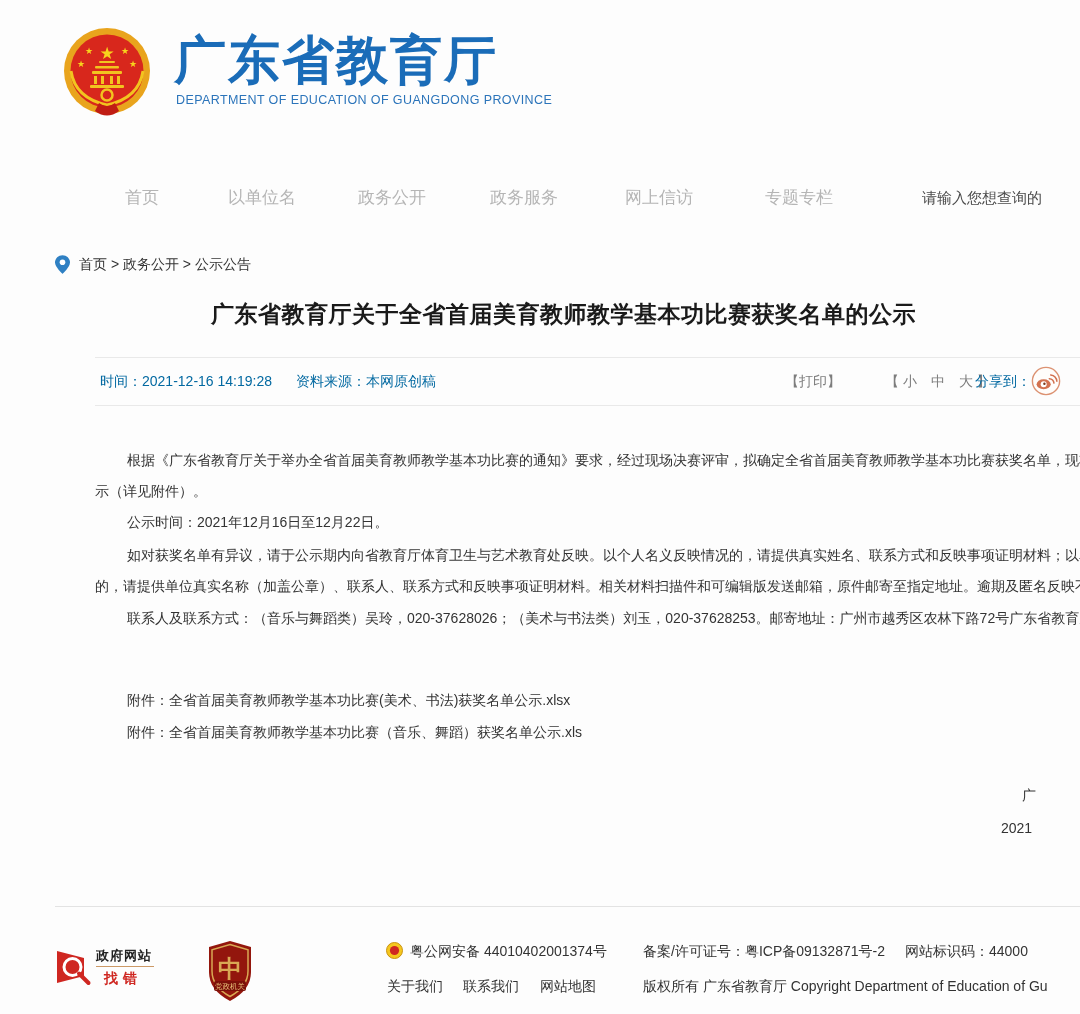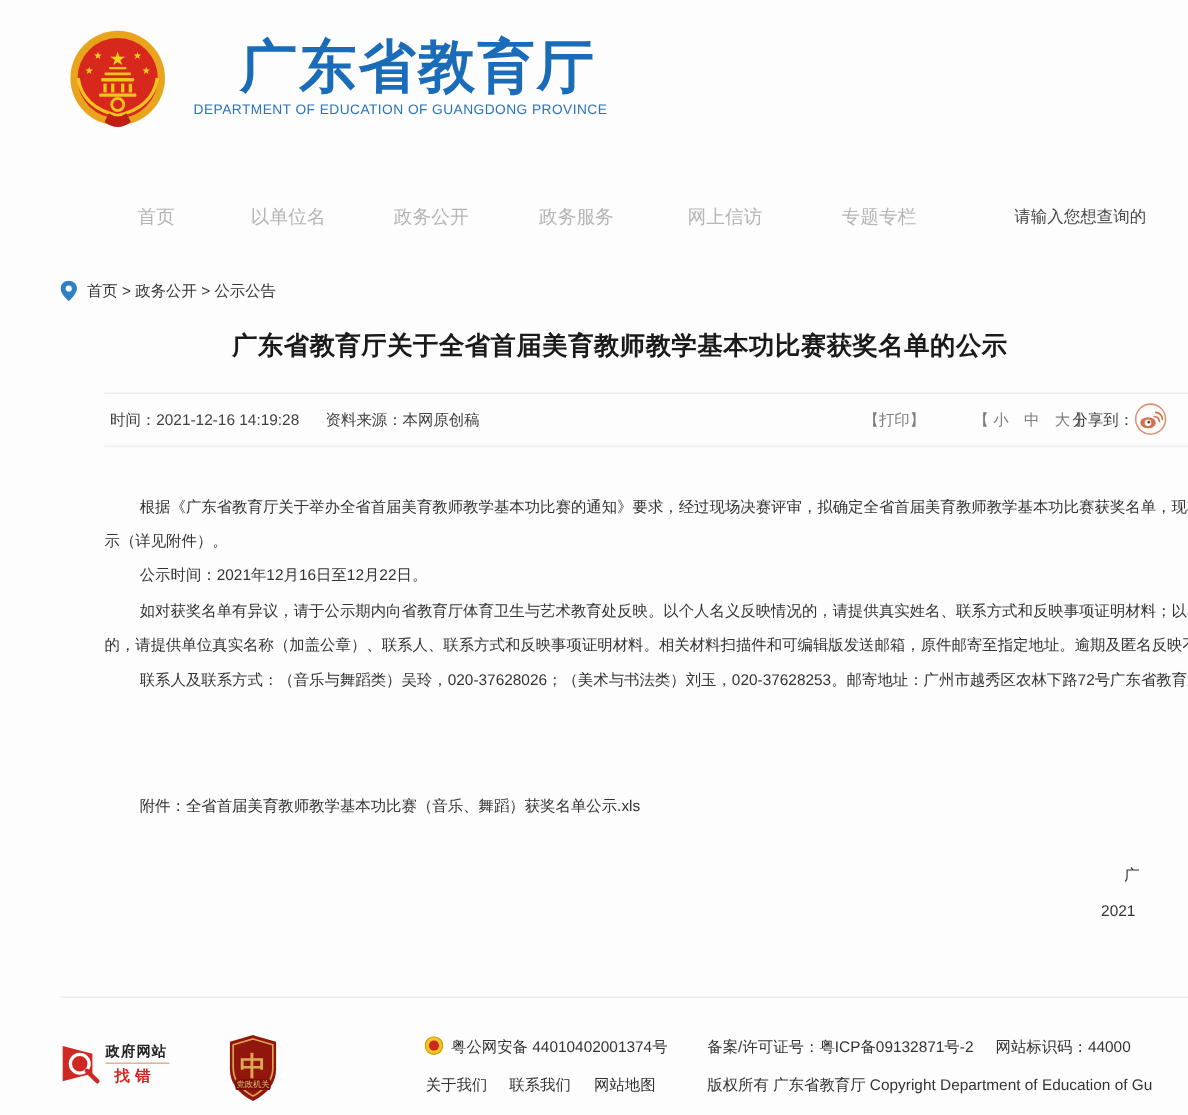--- a/index.html
+++ b/index.html
@@ -1,36 +1,36 @@
 <!DOCTYPE html>
 <html><head>
 <meta charset="utf-8">
 <style>
   html,body{margin:0;padding:0;}
   body{font-family:"Liberation Sans","DejaVu Sans",sans-serif;background:#ffffff;}
   .page{position:relative;width:1080px;height:1014px;overflow:hidden;background:#fdfdfd;}
   .abs{position:absolute;white-space:nowrap;}
 
   
-  .site-name{left:174px;top:26px;font-size:52px;font-weight:700;color:#1a6cb8;letter-spacing:2px;margin-left:44px;}
+  .site-name{left:174px;top:26px;font-size:52px;font-weight:700;color:#1a6cb8;letter-spacing:2px;}
   .site-name-en{left:176px;top:93px;font-size:12.5px;color:#2b74ba;letter-spacing:0.4px;}
 
   
   .nav-item{top:186px;font-size:17px;color:#b5b5b5;cursor:pointer;text-decoration:none;}
   .search-input{left:920px;top:182px;width:300px;height:28px;border:none;outline:none;
     background:transparent;font-size:15px;font-family:inherit;color:#444;}
   .search-input::placeholder{color:#4a4a4a;opacity:1;}
 
   
   .crumb-text{left:79px;top:256px;font-size:14px;color:#333;cursor:pointer;}
 
   
   .article-title{left:211px;top:299px;font-size:23px;font-weight:700;color:#1a1a1a;letter-spacing:0.5px;margin:0;text-align:right;}
   .meta-bar{left:95px;top:357px;width:1115px;height:47px;border-top:1px solid #e9e9e9;border-bottom:1px solid #e9e9e9;}
-  .meta-text{top:373px;font-size:14px;color:#404040;}
+  .meta-text{top:373px;font-size:14px;color:#0369a1;}
   .meta-ctrl{top:373px;font-size:14px;color:#7d7d7d;cursor:pointer;}
 
   .body-line{font-size:14px;color:#333;}
   .attach-link{font-size:14px;color:#333;text-decoration:none;cursor:pointer;}
   .sig{font-size:14px;color:#333;}
 
   
   .footer-divider{left:55px;top:906px;width:1155px;border-top:1px solid #e3e3e3;height:0;}
   .fe-badge{left:56px;top:941px;width:120px;height:52px;cursor:pointer;}
   .fe-text-top{left:96px;top:947px;font-size:13px;font-weight:700;color:#222;letter-spacing:1px;}
@@ -108,20 +108,21 @@
     </svg>
   </a>
 
   <div class="abs body-line" style="left:127px;top:452px;">根据《广东省教育厅关于举办全省首届美育教师教学基本功比赛的通知》要求，经过现场决赛评审，拟确定全省首届美育教师教学基本功比赛获奖名单，现将有关</div>
   <div class="abs body-line" style="left:95px;top:483px;">示（详见附件）。</div>
   <div class="abs body-line" style="left:127px;top:514px;">公示时间：2021年12月16日至12月22日。</div>
   <div class="abs body-line" style="left:127px;top:547px;">如对获奖名单有异议，请于公示期内向省教育厅体育卫生与艺术教育处反映。以个人名义反映情况的，请提供真实姓名、联系方式和反映事项证明材料；以单位名</div>
   <div class="abs body-line" style="left:95px;top:578px;">的，请提供单位真实名称（加盖公章）、联系人、联系方式和反映事项证明材料。相关材料扫描件和可编辑版发送邮箱，原件邮寄至指定地址。逾期及匿名反映不予受</div>
   <div class="abs body-line" style="left:127px;top:610px;">联系人及联系方式：（音乐与舞蹈类）吴玲，020-37628026；（美术与书法类）刘玉，020-37628253。邮寄地址：广州市越秀区农林下路72号广东省教育厅体</div>
 
+  <a class="abs attach-link" style="left:127px;top:692px;">附件：全省首届美育教师教学基本功比赛(美术、书法)获奖名单公示.xlsx</a>
   <a class="abs attach-link" style="left:127px;top:724px;">附件：全省首届美育教师教学基本功比赛（音乐、舞蹈）获奖名单公示.xls</a>
 
   <div class="abs sig" style="left:1022px;top:787px;">广</div>
   <div class="abs sig" style="left:1001px;top:820px;">2021</div>
 
   <div class="abs footer-divider"></div>
 
   <a class="abs fe-badge">
     <svg width="38" height="48" viewBox="0 0 38 48" style="position:absolute;left:0;top:2px;">
       <path d="M1 8 L28 15 V33 L1 40 Z" fill="#cf2721"></path>

